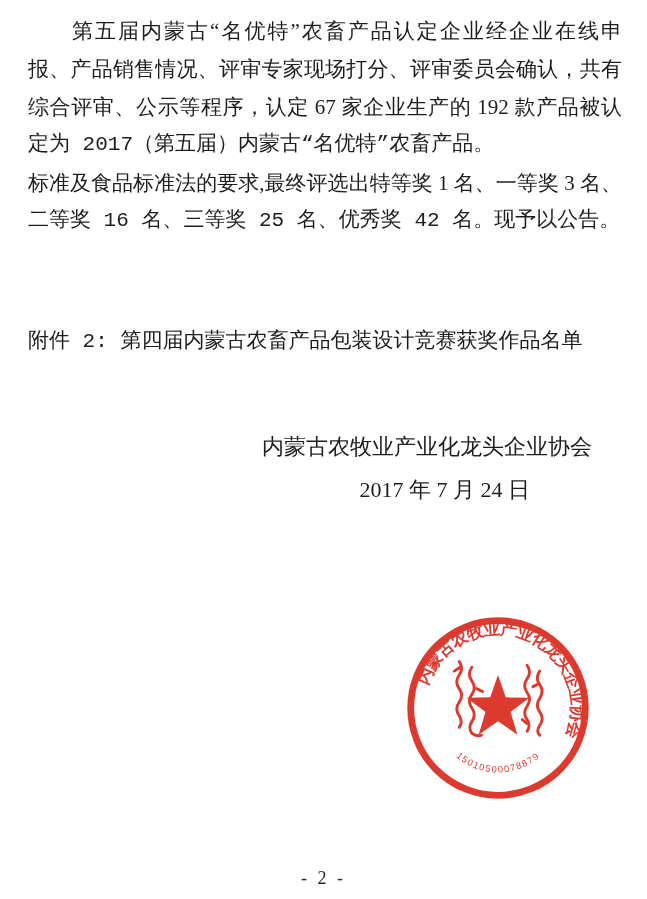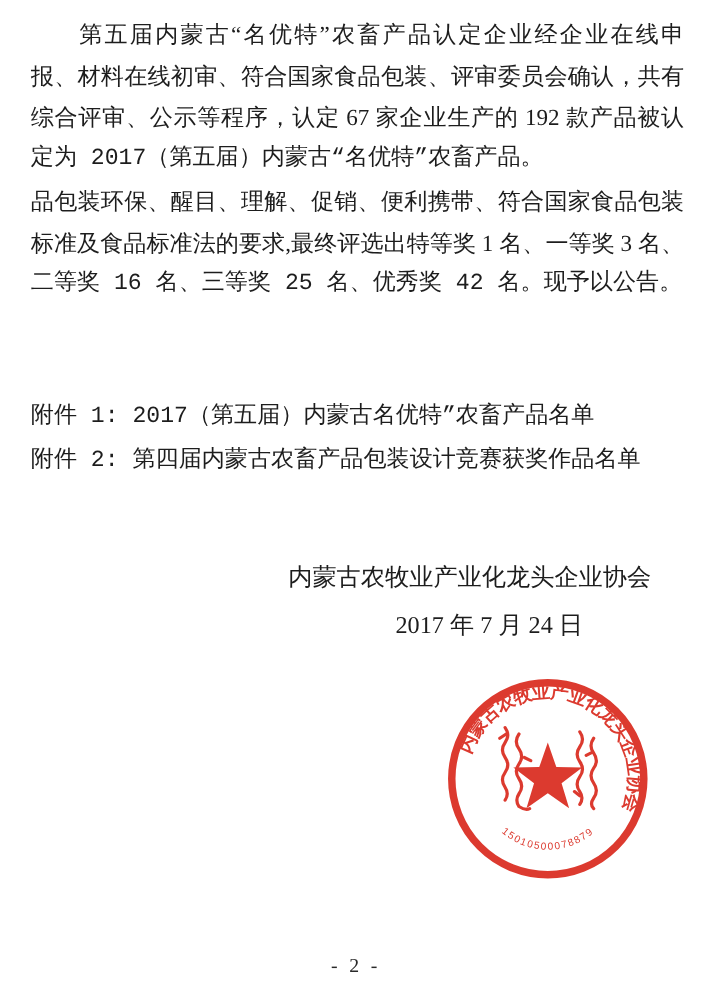--- a/index.html
+++ b/index.html
@@ -47,35 +47,33 @@
 </head>
 <body>
 
 <div class="page">
 
   <div class="content">
 
     <div class="paragraph">
 
     <div class="line indent">第五届内蒙古“名优特”农畜产品认定企业经企业在线申</div>
-        <div class="line">报、材料在线初审、符合国家食品包装、评审委员会确认，共有</div>
+        <div class="line">报、产品销售情况、评审专家现场打分、评审委员会确认，共有</div>
         <div class="line">综合评审、公示等程序，认定 67 家企业生产的 192 款产品被认</div>
         <div class="line last">定为 2017（第五届）内蒙古“名优特”农畜产品。</div>
       </div>
 
     <div class="paragraph">
 
-        <div class="line">品包装环保、醒目、理解、促销、便利携带、符合国家食品包装</div>
         <div class="line">标准及食品标准法的要求,最终评选出特等奖 1 名、一等奖 3 名、</div>
         <div class="line last">二等奖 16 名、三等奖 25 名、优秀奖 42 名。现予以公告。</div>
       </div>
 
     <div class="attachments no-stretch">
 
-    <div class="line">附件 1:  2017（第五届）内蒙古名优特”农畜产品名单</div>
         <div class="line last">附件 2: 第四届内蒙古农畜产品包装设计竞赛获奖作品名单</div>
       </div>
 
     <div class="signature">
       <div class="sig-org">内蒙古农牧业产业化龙头企业协会</div>
       <div class="sig-date">2017 年 7 月 24 日</div>
     </div>
 
   </div>
 

